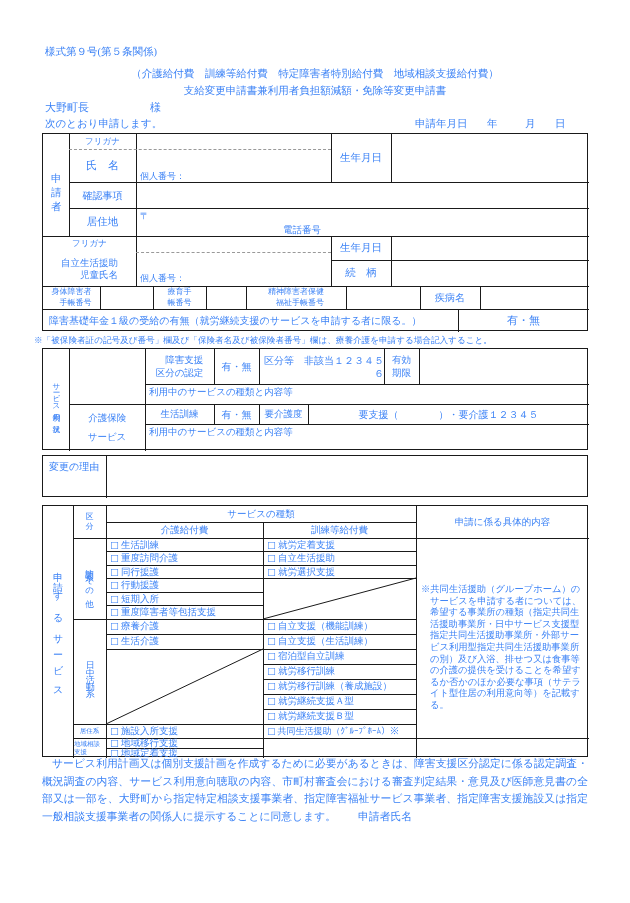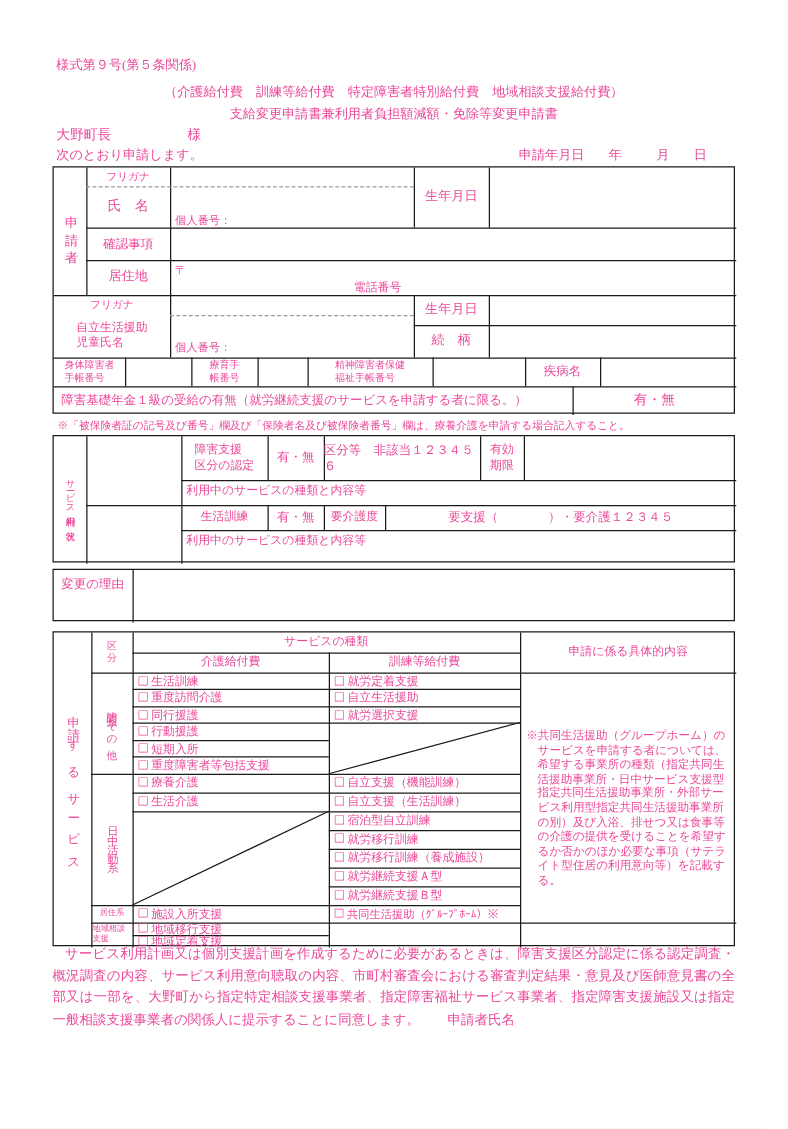--- a/index.html
+++ b/index.html
@@ -1,24 +1,24 @@
 <!DOCTYPE html>
 <html><head>
 <meta charset="utf-8">
 <style>
   html,body{margin:0;padding:0;background:#e8e8e8}
   .page{position:relative;width:630px;height:903px;background:#fff;
-        font-family:"Liberation Serif","DejaVu Serif",serif;color:#ec4899;overflow:hidden}
+        font-family:"Liberation Serif","DejaVu Serif",serif;color:#3b82f6;overflow:hidden}
   .abs{position:absolute}
   .tbl{position:absolute;border:1px solid #1a1a1a;box-sizing:border-box}
   .hl{position:absolute;border-top:1px solid #1a1a1a;height:0}
   .vl{position:absolute;border-left:1px solid #1a1a1a;width:0}
   .dash{border-top:1px dashed #999}
   .cell{position:absolute;display:flex;align-items:center;justify-content:center;
-        text-align:left;white-space:pre-line;line-height:1.3;box-sizing:border-box}
+        text-align:right;white-space:pre-line;line-height:1.3;box-sizing:border-box}
   .left{justify-content:flex-start;text-align:left}
   .vtext{writing-mode:vertical-rl;text-orientation:upright}
   .item{position:absolute;display:flex;align-items:center;white-space:nowrap}
   .cb{font-family:"DejaVu Sans",sans-serif;margin-right:2px;line-height:1}
   .ctr{width:100%;text-align:center;position:absolute;left:0}
 </style>
 </head>
 <body>
 
 <div class="page">
@@ -92,21 +92,21 @@
     <div class="cell" style="left:203px;top:152px;width:100px;height:23px;font-size:8px">精神障害者保健
 福祉手帳番号</div>
     <div class="cell" style="left:303px;top:152px;width:74px;height:23px"></div>
     <div class="cell" style="left:377px;top:152px;width:60px;height:23px;font-size:10px">疾病名</div>
     <div class="cell" style="left:437px;top:152px;width:109px;height:23px"></div>
 
     <div class="cell left" style="left:4px;top:175px;width:411px;height:23px;font-size:10px;padding-left:2px">障害基礎年金１級の受給の有無（就労継続支援のサービスを申請する者に限る。）</div>
     <div class="cell" style="left:415px;top:175px;width:131px;height:23px;font-size:11px">有・無</div>
   </div>
 
-  <div class="abs" style="left:46px;top:335px;font-size:8.6px">※「被保険者証の記号及び番号」欄及び「保険者名及び被保険者番号」欄は、療養介護を申請する場合記入すること。</div>
+  <div class="abs" style="left:34px;top:335px;font-size:8.6px">※「被保険者証の記号及び番号」欄及び「保険者名及び被保険者番号」欄は、療養介護を申請する場合記入すること。</div>
 
   <div class="tbl" style="left:42px;top:348px;width:546px;height:102px">
     <div class="vl" style="left:26px;top:0;height:102px"></div>
     <div class="vl" style="left:102px;top:0;height:102px"></div>
     <div class="vl" style="left:171px;top:0;height:35px"></div>
     <div class="vl" style="left:216px;top:0;height:35px"></div>
     <div class="vl" style="left:341px;top:0;height:35px"></div>
     <div class="vl" style="left:376px;top:0;height:35px"></div>
     <div class="vl" style="left:171px;top:55px;height:20px"></div>
     <div class="vl" style="left:216px;top:55px;height:20px"></div>
@@ -117,20 +117,22 @@
 
     <div class="cell vtext" style="left:0;top:0;width:26px;height:102px;font-size:7.5px;letter-spacing:1px">サービス利用の状況</div>
     <div class="cell" style="left:102px;top:0;width:69px;height:35px;font-size:9.5px">障害支援
 区分の認定</div>
     <div class="cell" style="left:171px;top:0;width:45px;height:35px;font-size:10px">有・無</div>
     <div class="cell" style="left:216px;top:0;width:125px;height:35px;font-size:10px">区分等　非該当１２３４５６</div>
     <div class="cell" style="left:341px;top:0;width:35px;height:35px;font-size:9.5px">有効
 期限</div>
     <div class="cell" style="left:376px;top:0;width:170px;height:35px"></div>
     <div class="abs" style="left:106px;top:37px;font-size:9.5px">利用中のサービスの種類と内容等</div>
+    <div class="cell" style="left:26px;top:55px;width:76px;height:47px;font-size:9.5px;line-height:2">介護保険
+サービス</div>
     <div class="cell" style="left:102px;top:55px;width:69px;height:20px;font-size:9.5px">生活訓練</div>
     <div class="cell" style="left:171px;top:55px;width:45px;height:20px;font-size:10px">有・無</div>
     <div class="cell" style="left:216px;top:55px;width:49px;height:20px;font-size:9.5px">要介護度</div>
     <div class="cell" style="left:265px;top:55px;width:281px;height:20px;font-size:10px">要支援（　　　　）・要介護１２３４５</div>
     <div class="abs" style="left:106px;top:77px;font-size:9.5px">利用中のサービスの種類と内容等</div>
   </div>
 
   <div class="tbl" style="left:42px;top:455px;width:546px;height:42px">
     <div class="vl" style="left:63px;top:0;height:42px"></div>
     <div class="abs" style="left:6px;top:4px;font-size:10px">変更の理由</div>

